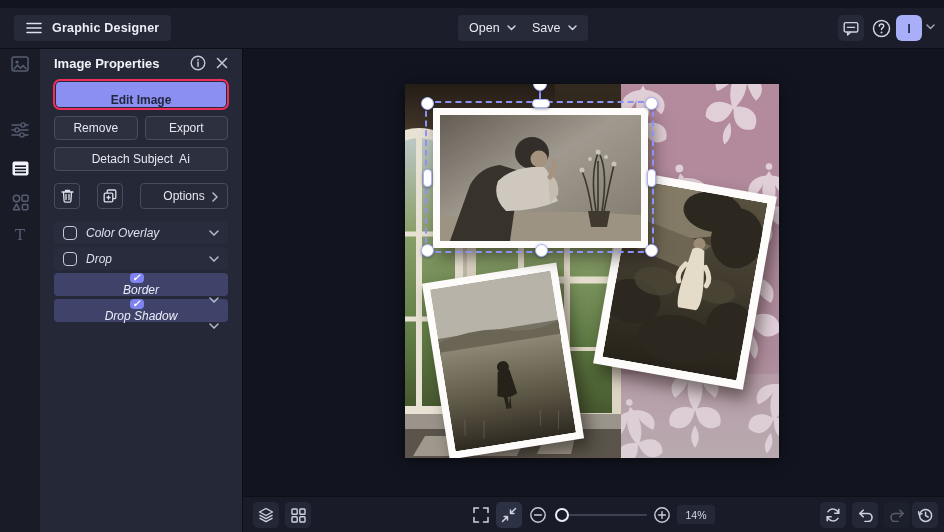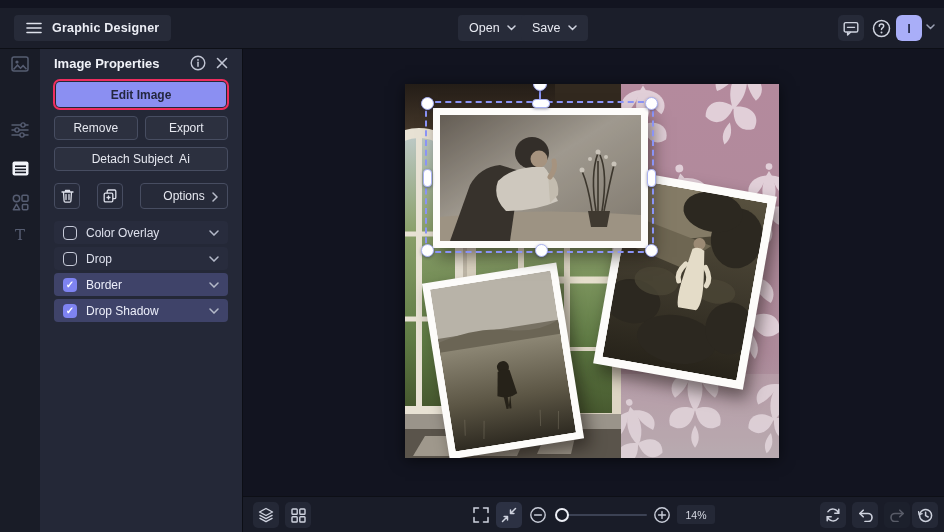--- a/index.html
+++ b/index.html
@@ -29,40 +29,40 @@
   .rail-item{position:absolute;left:0;width:40px;height:32px;display:flex;align-items:center;
              justify-content:center;color:#565d72;cursor:pointer;}
   .rail-item.active{color:#f2f4fa;}
 
   
   .panel{position:absolute;left:40px;top:40px;width:203px;height:492px;background:#242837;
          border-right:1px solid #0c0e15;box-sizing:border-box;padding:14px;z-index:25;}
   .panel-header{display:flex;align-items:center;margin-bottom:10px;height:18px;}
   .panel-title{flex:1;font-size:13px;font-weight:700;color:#f0f2f8;}
   .panel-header .hico{color:#c2c6d4;margin-left:10px;cursor:pointer;display:flex;}
-  .edit-btn{height:25px;background:#8b8ff2;border-radius:4px;display:flex;align-items:center;
+  .edit-btn{height:25px;background:#8b8ff2;border-radius:4px;display:flex;align-items:flex-end;
             justify-content:center;font-size:12px;font-weight:700;color:#23273f;cursor:pointer;
             box-shadow:0 0 0 1px #242837,0 0 0 3px #ef2d5e;margin:3px 2px 9px 2px;}
   .btn{height:24px;background:#2c303f;border:1px solid #474d61;border-radius:4px;display:flex;
        align-items:center;justify-content:center;gap:6px;font-size:12px;color:#e6e8f0;cursor:pointer;
        margin-bottom:7px;box-sizing:border-box;}
   .btn-row{display:flex;gap:7px;}
   .btn-row .btn{flex:1;}
   .ai-badge{font-weight:400;letter-spacing:.3px;}
   .tools-row{display:flex;align-items:center;gap:17px;margin:12px 0 12px 0;}
   .icon-tile{width:26px;height:26px;border:1px solid #474d61;border-radius:4px;display:flex;
              align-items:center;justify-content:center;color:#dde0ea;cursor:pointer;box-sizing:border-box;
              background:#262a39;}
   .options-btn{flex:1;height:26px;border:1px solid #474d61;border-radius:4px;display:flex;
                align-items:center;justify-content:center;position:relative;font-size:12px;color:#e6e8f0;
                cursor:pointer;box-sizing:border-box;background:#262a39;}
   .options-btn .chev{position:absolute;right:9px;top:8px;color:#b9bdcb;}
   .toggle-row{height:23px;border-radius:4px;background:#282c3d;display:flex;align-items:center;
-              padding:0 9px;margin-bottom:3px;font-size:12px;color:#dde0ec;cursor:pointer;}
-  .toggle-row[data-checked="true"]{background:#3f4369;color:#eceefa;}
+              padding:0 9px;margin-bottom:3px;font-size:12px;color:#dde0ec;cursor:pointer;font-style:italic;}
+  .toggle-row[data-checked="true"]{background:#3f4369;color:#eceefa;flex-direction:column;}
   .checkbox{width:14px;height:14px;border-radius:4px;border:1.5px solid #c6cad8;box-sizing:border-box;
             margin-right:9px;display:flex;align-items:center;justify-content:center;
             font-size:10px;line-height:1;color:#fff;}
   .toggle-row[data-checked="true"] .checkbox{border:none;background:#7e83f1;}
   .toggle-row[data-checked="true"] .checkbox::after{content:"✓";font-weight:700;}
   .toggle-row .row-chev{margin-left:auto;color:#b4b9c9;display:flex;}
 
   
   .workspace{position:absolute;left:243px;top:40px;width:701px;height:456px;background:#121420;z-index:10;}
   .canvas{position:absolute;left:162px;top:44px;width:374px;height:374px;background:#b28a9c;

